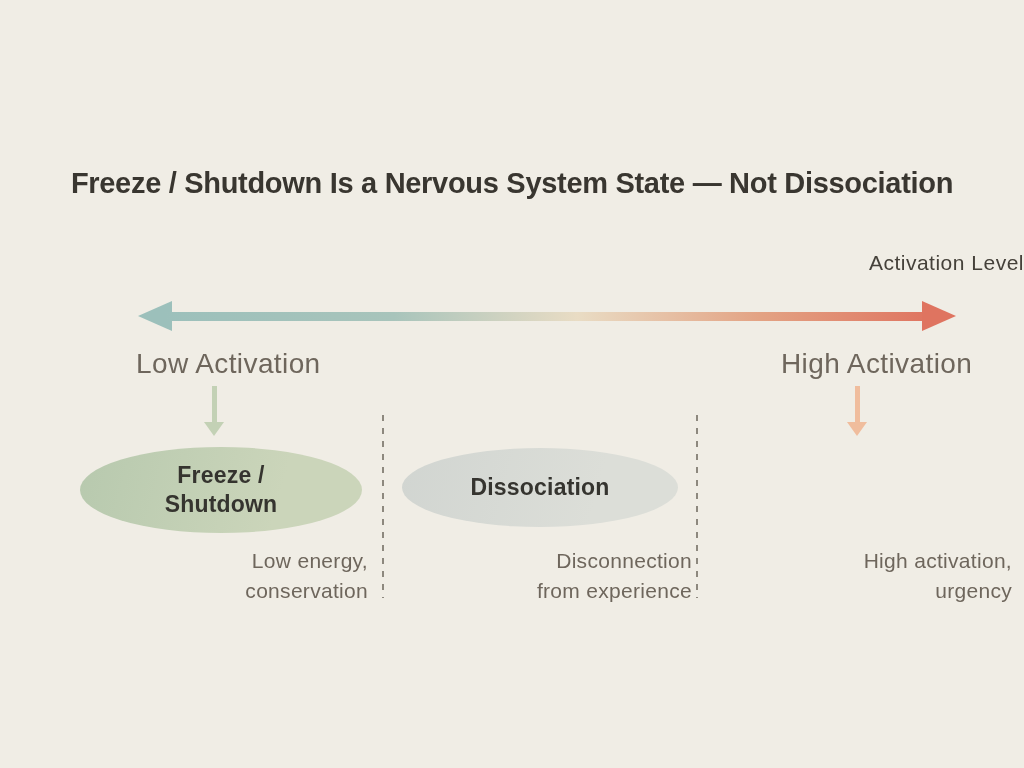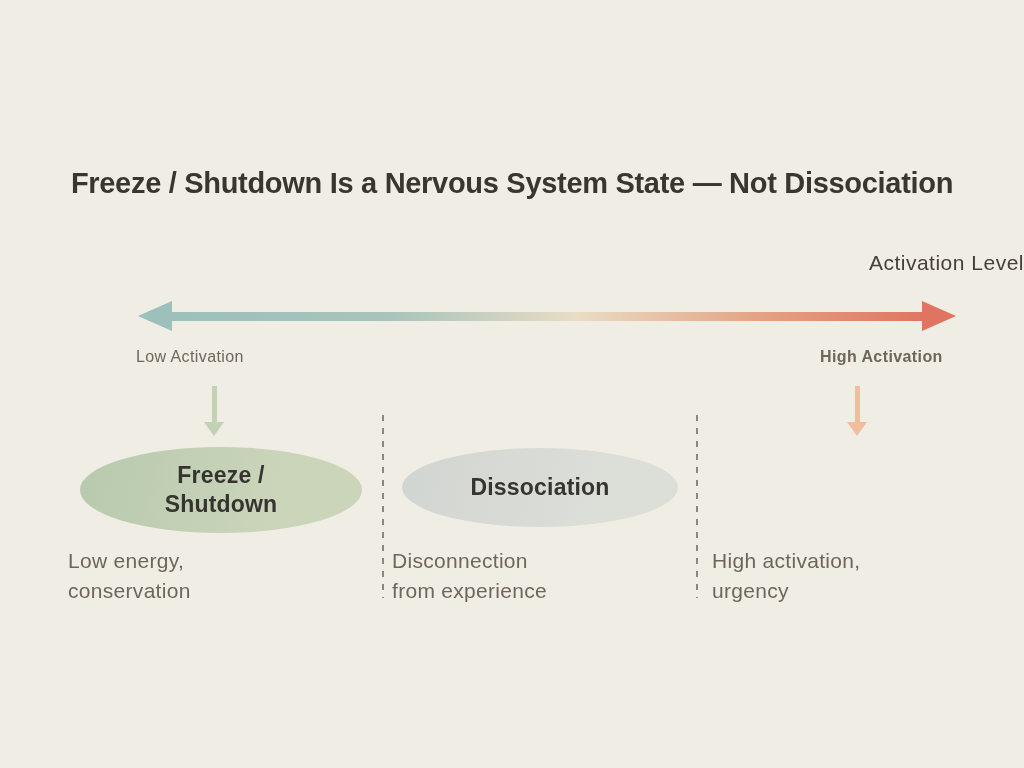--- a/index.html
+++ b/index.html
@@ -70,26 +70,26 @@
     position: absolute;
     right: 0; top: 0;
     width: 0; height: 0;
     border-top: 15px solid transparent;
     border-bottom: 15px solid transparent;
     border-left: 34px solid var(--salmon, #df7460);
   }
   .endpoint-label {
     position: absolute;
     top: 348px;
-    font-size: 16px;
+    font-size: 28px;
     letter-spacing: 0.4px;
     color: var(--muted, #6e665c);
   }
   .endpoint-label.low  { left: 136px; }
-  .endpoint-label.high { left: 820px; font-weight: bold; }
+  .endpoint-label.high { left: 781px; }
   
   .down-arrow {
     position: absolute;
     top: 386px;
     width: 20px;
     height: 50px;
     display: flex;
     flex-direction: column;
     align-items: center;
   }
@@ -142,21 +142,21 @@
   }
   .ellipse.anxiety {
     left: 716px; top: 442px; width: 244px; height: 91px;
     background: linear-gradient(105deg, #eeb697 0%, var(--peach_ellipse, #f5c7ae) 70%);
   }
   
   .description {
     position: absolute;
     top: 546px;
     width: 300px;
-    text-align: left;
+    text-align: right;
     font-size: 21px;
     line-height: 30px;
     letter-spacing: 0.3px;
     color: var(--muted, #6e665c);
     white-space: pre-line;
   }
   .description.freeze       { left: 68px;  }
   .description.dissociation { left: 392px; }
   .description.anxiety      { left: 712px; }
 </style>

